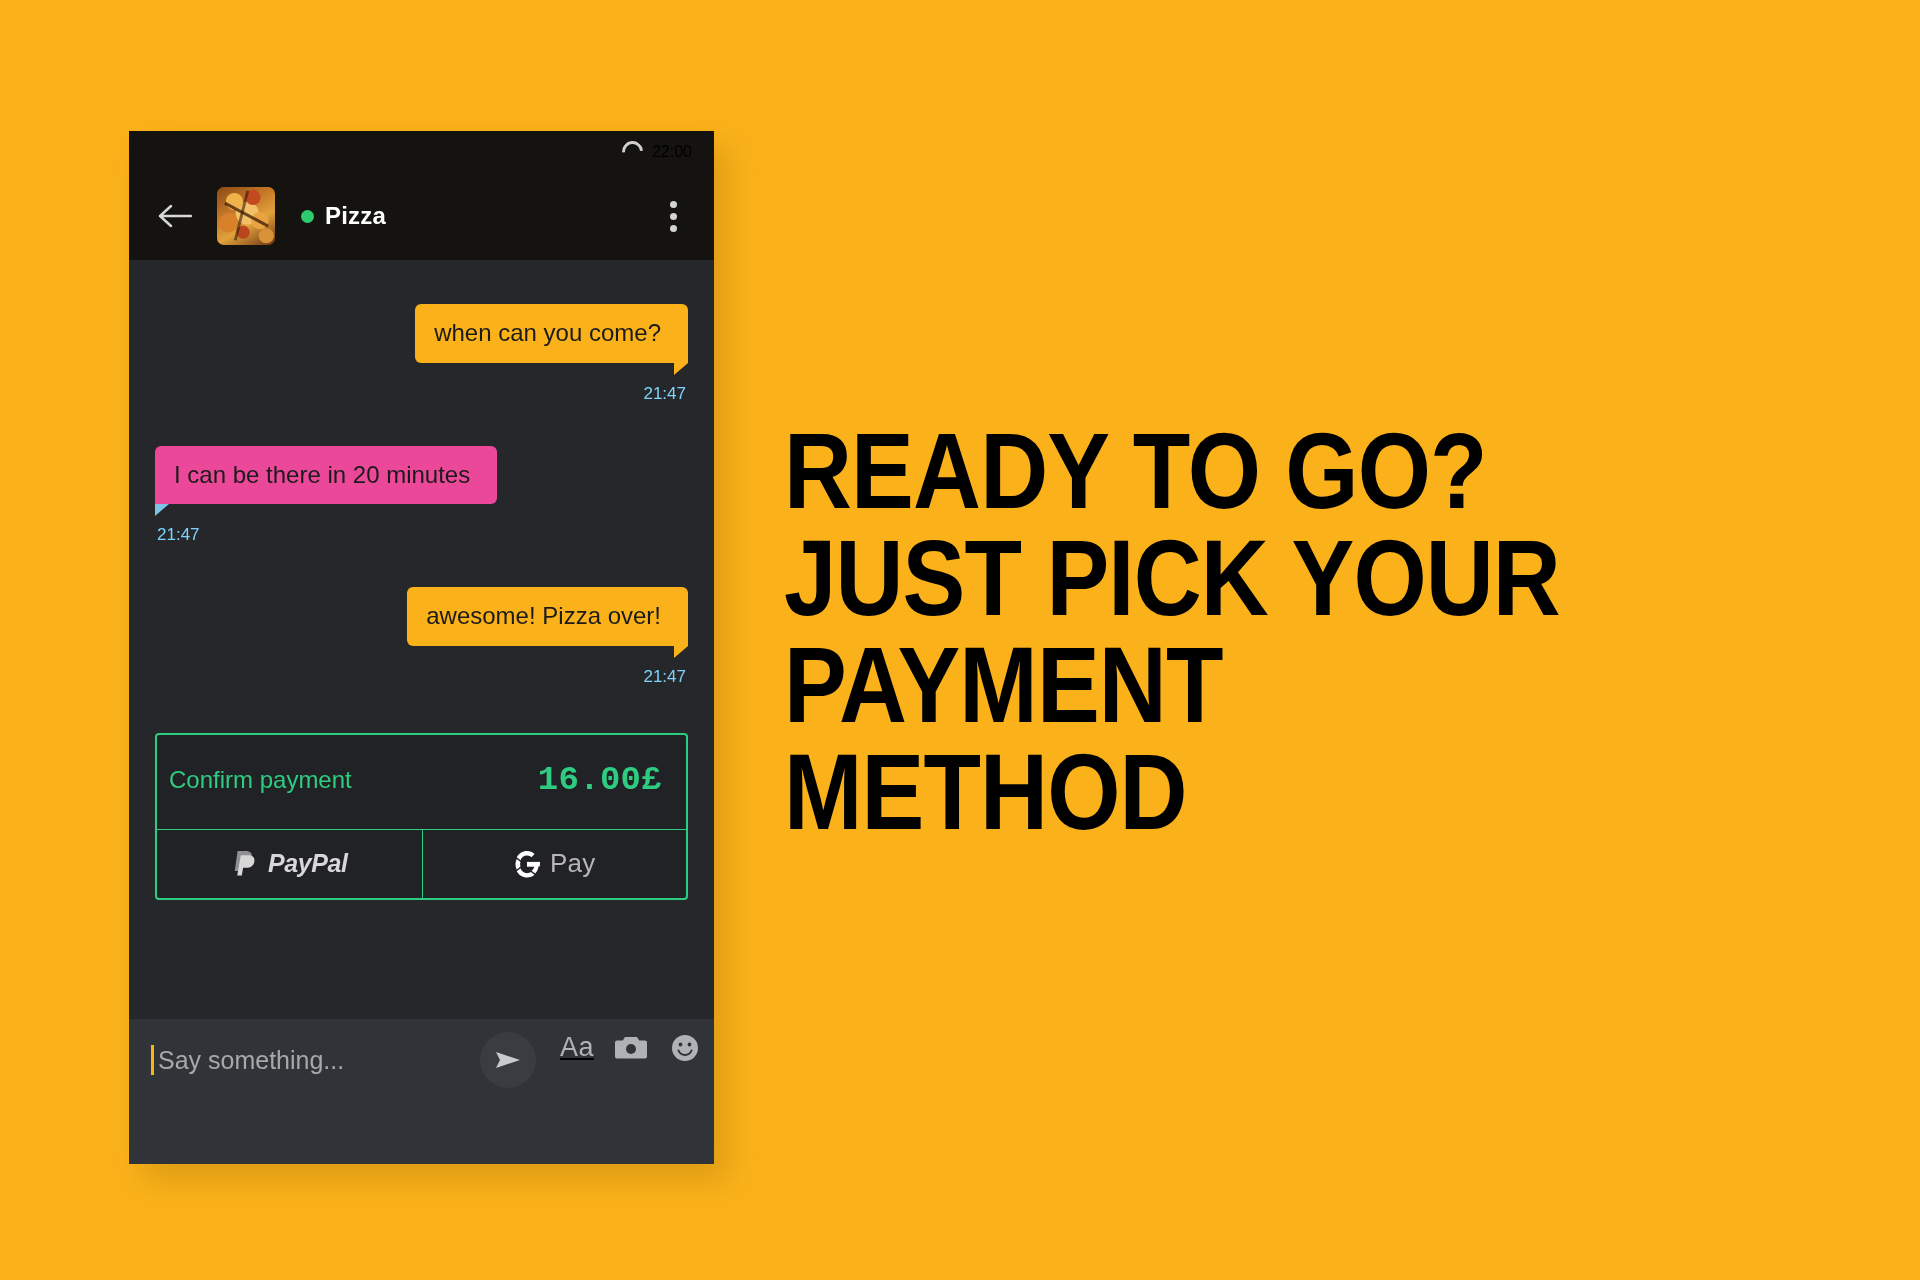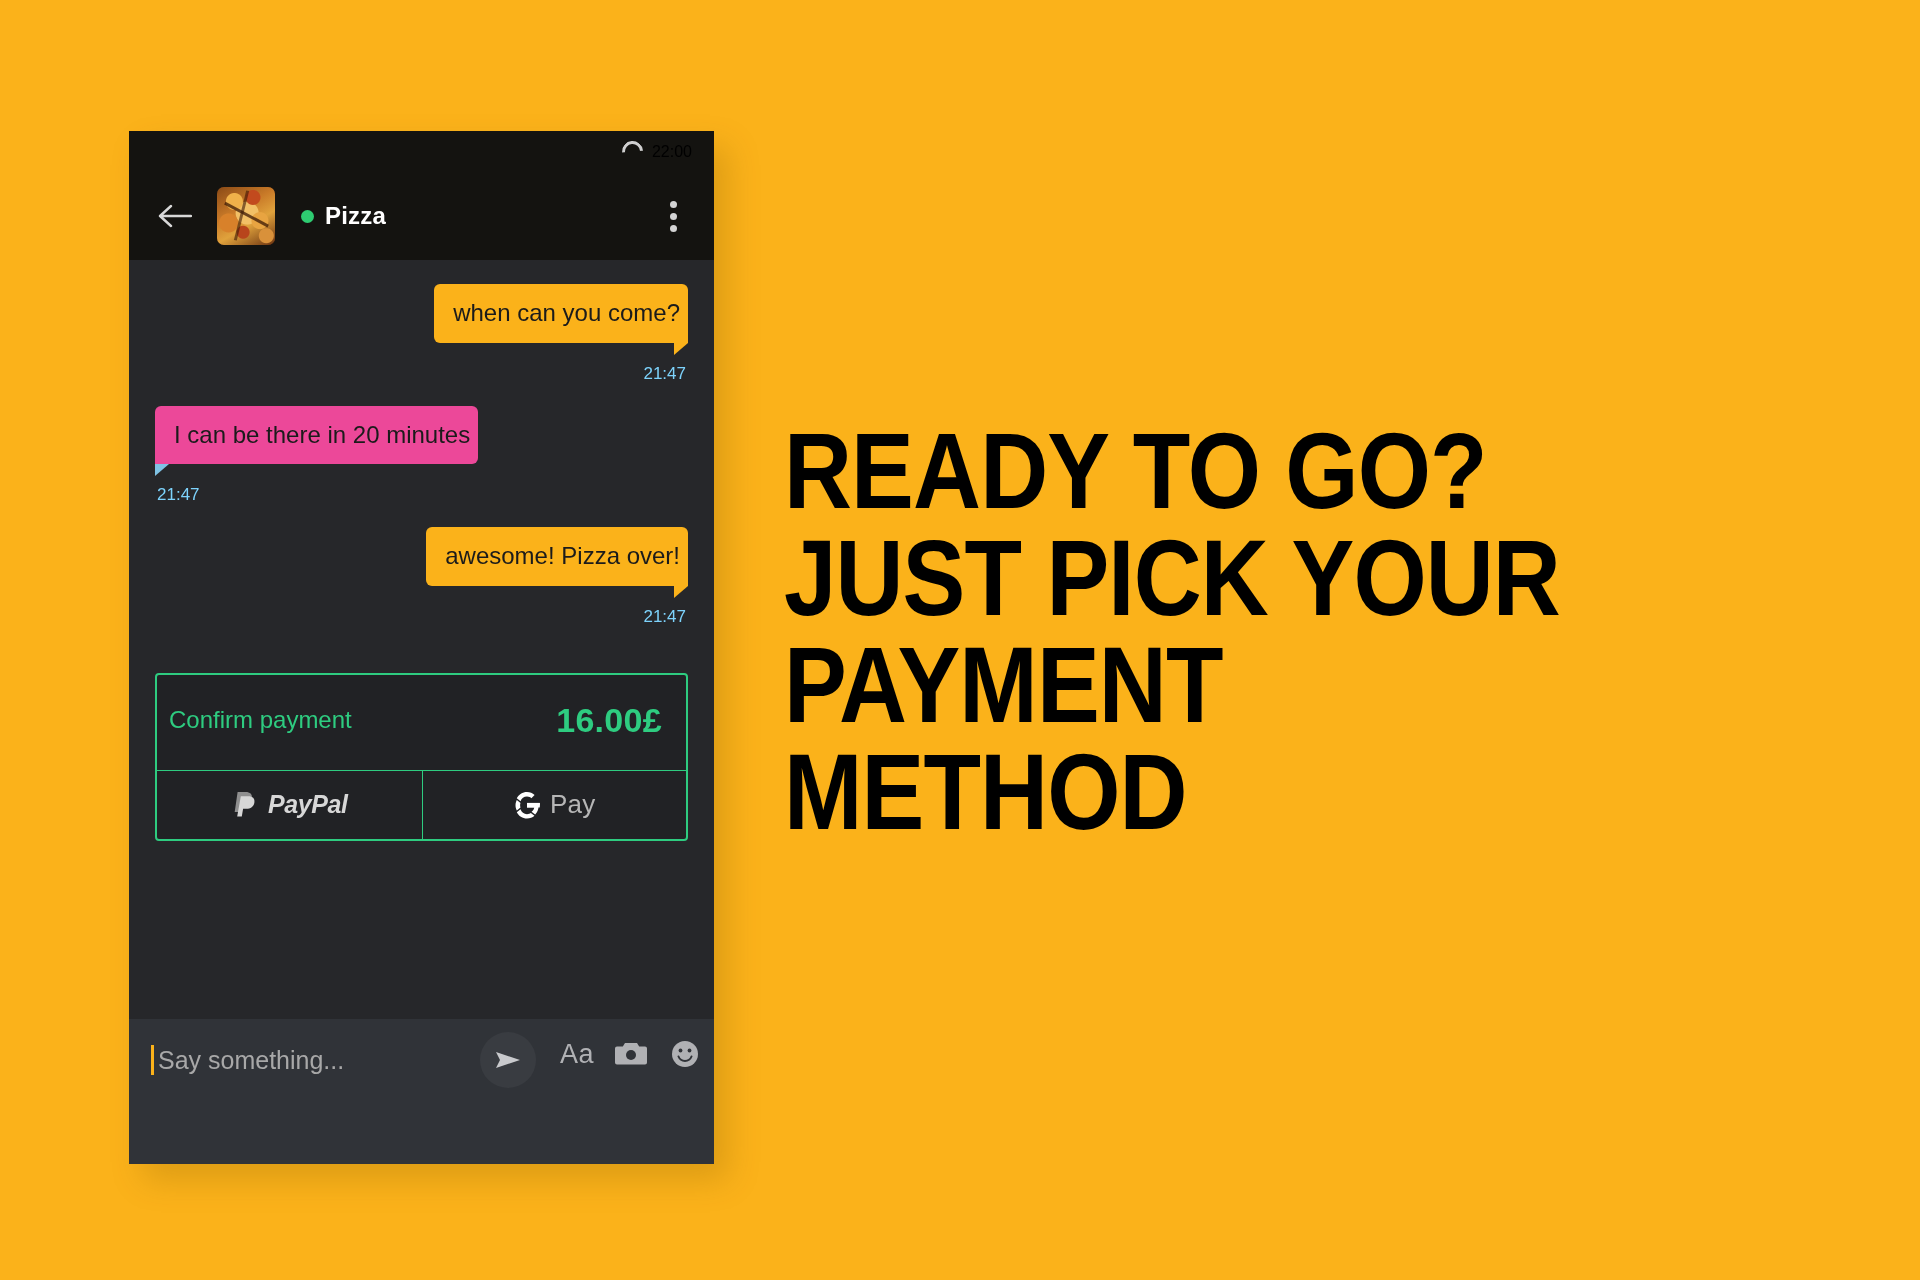--- a/index.html
+++ b/index.html
@@ -159,23 +159,24 @@
     overflow: hidden;
   }
   .msg-row { display: flex; flex-direction: column; }
   .msg-row.out { align-items: flex-end; }
   .msg-row.in  { align-items: flex-start; }
 
   .bubble {
     position: relative;
     font-size: 24px;
     line-height: 1.15;
-    padding: 15px 8px 16px 19px;
+    padding: 15px 27px 16px 19px;
     max-width: 84%;
     color: #1b1b1b;
+    margin-top: 20px;
   }
   .bubble.out {
     background: #FBB21A;
     border-radius: 6px 6px 0 6px;
   }
   .bubble.out::after {
     content: "";
     position: absolute;
     right: 0;
     bottom: -12px;
@@ -225,20 +226,21 @@
   }
   .pay-label {
     color: #2ECC80;
     font-size: 24px;
   }
   .pay-amount {
     color: #2ECC80;
     font-size: 34px;
     font-weight: bold;
     letter-spacing: 0.3px;
+    font-family: Liberation Mono, monospace;
   }
   .pay-methods { display: flex; }
   .pay-btn {
     flex: 1 1 50%;
     height: 68px;
     display: flex;
     align-items: center;
     justify-content: center;
     gap: 9px;
   }
@@ -298,23 +300,24 @@
     border-radius: 50%;
     background: #393c41;
     display: flex;
     align-items: center;
     justify-content: center;
     flex: 0 0 auto;
   }
   .tools {
     height: 63px;
     display: flex;
-    align-items: flex-end;
+    align-items: center;
     justify-content: space-between;
     padding: 0 14px 6px 14px;
+    text-decoration: underline;
   }
   .tool {
     width: 54px;
     height: 44px;
     display: flex;
     align-items: center;
     justify-content: center;
     color: #b0b1b4;
   }
   .tool-aa { font-size: 27px; letter-spacing: 0.5px; }

